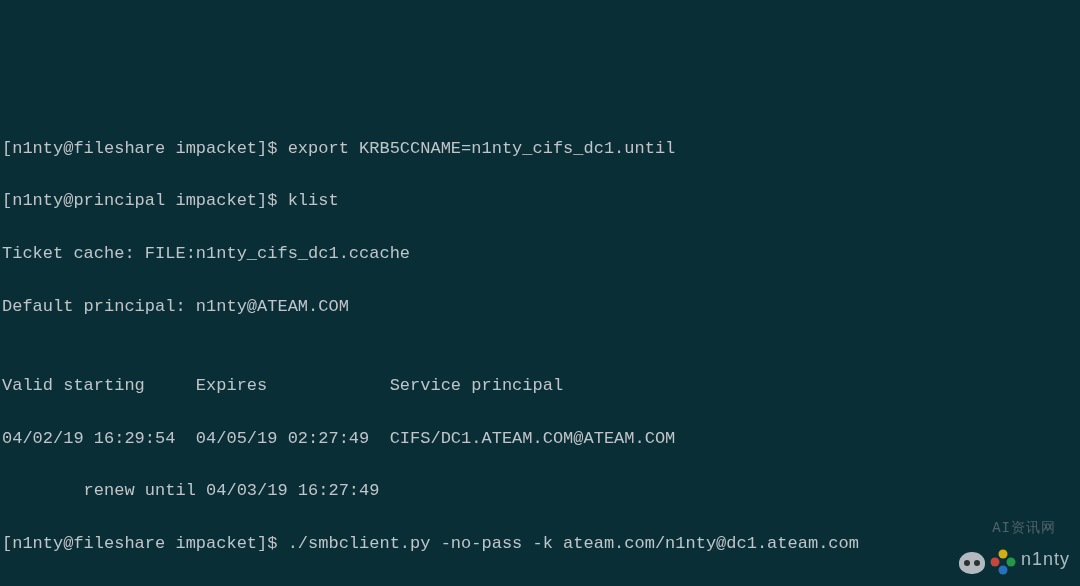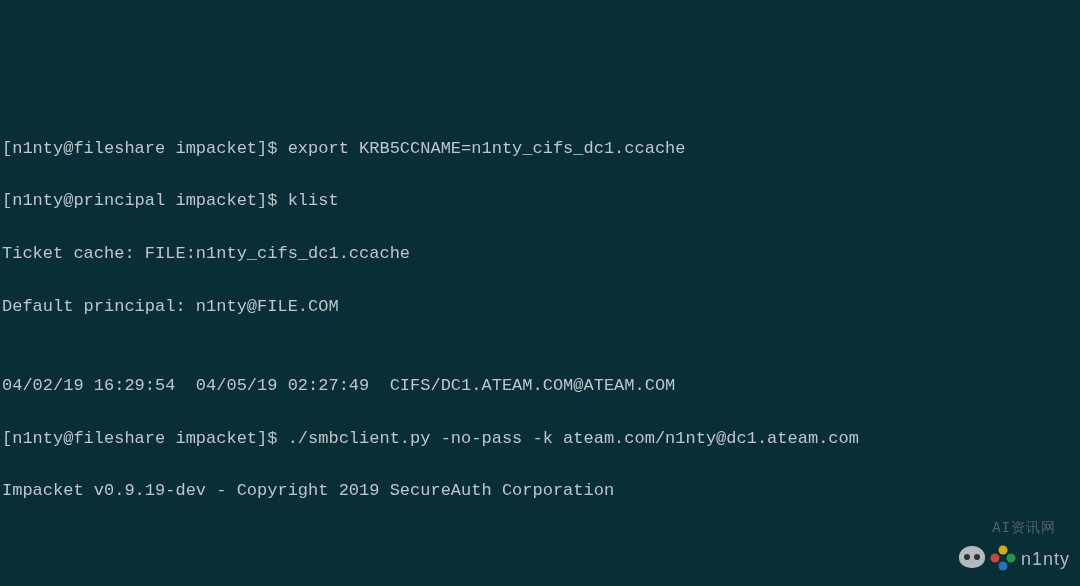--- a/index.html
+++ b/index.html
@@ -16,21 +16,21 @@
       white-space: pre;
       position: relative;
     }
     .terminal { color: #bfc5cb; }
     .line { display: block; }
     .watermark {
       position: absolute;
       bottom: 12px;
       right: 10px;
       display: flex;
-      align-items: flex-start;
+      align-items: flex-end;
       gap: 6px;
       opacity: 0.85;
       pointer-events: none;
     }
     .wm-face {
       width: 26px;
       height: 22px;
       background: #d0d3d7;
       border-radius: 50% 50% 46% 46%;
       position: relative;
@@ -74,26 +74,28 @@
       opacity: 0.55;
       pointer-events: none;
     }
   </style>
 </head>
 <body>
 
 
 
 <div class="terminal">
-<span class="line">[n1nty@fileshare impacket]$ export KRB5CCNAME=n1nty_cifs_dc1.ccache</span>
+<span class="line">[n1nty@fileshare impacket]$ export KRB5CCNAME=n1nty_cifs_dc1.until</span>
 <span class="line">[n1nty@principal impacket]$ klist</span>
 <span class="line">Ticket cache: FILE:n1nty_cifs_dc1.ccache</span>
-<span class="line">Default principal: n1nty@FILE.COM</span>
+<span class="line">Default principal: n1nty@ATEAM.COM</span>
 <span class="line"></span>
+<span class="line">Valid starting     Expires            Service principal</span>
 <span class="line">04/02/19 16:29:54  04/05/19 02:27:49  CIFS/DC1.ATEAM.COM@ATEAM.COM</span>
+<span class="line">        renew until 04/03/19 16:27:49</span>
 <span class="line">[n1nty@fileshare impacket]$ ./smbclient.py -no-pass -k ateam.com/n1nty@dc1.ateam.com</span>
 <span class="line">Impacket v0.9.19-dev - Copyright 2019 SecureAuth Corporation</span>
 <span class="line"></span>
 
 
 
 
 
 
 

